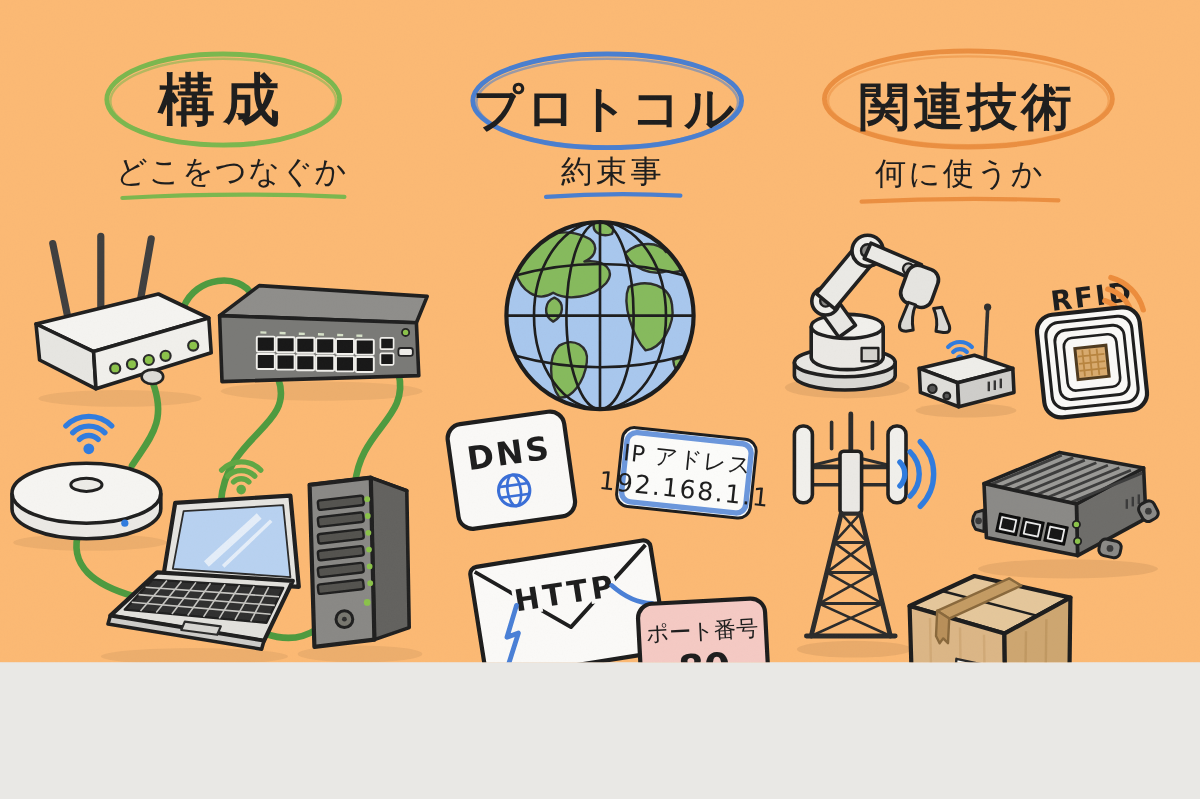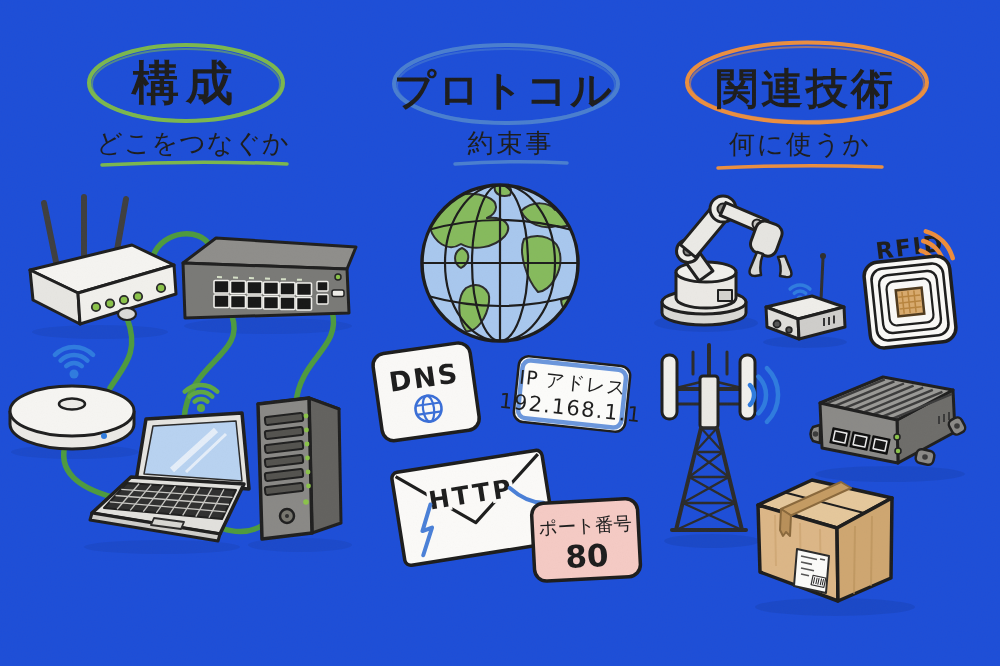--- a/index.html
+++ b/index.html
@@ -1,16 +1,16 @@
 <!DOCTYPE html>
 <html><head>
 <meta charset="utf-8">
 <style>
   html,body{margin:0;padding:0;background:#e9e8e5;}
-  .stage{position:relative;width:1000px;height:666px;background:#1d4ed8;overflow:hidden;}
+  .stage{position:relative;width:1000px;height:552px;background:#fdba74;overflow:hidden;}
   svg{display:block;}
   svg text{font-family:"DejaVu Sans","Liberation Sans",sans-serif;fill:#1d1d1d;}
   .title{font-weight:600;}
   .sub{font-weight:500;}
 </style>
 </head>
 <body>
 
 <div class="stage">
 <svg width="1000" height="666" viewBox="0 0 1000 666" xmlns="http://www.w3.org/2000/svg">

